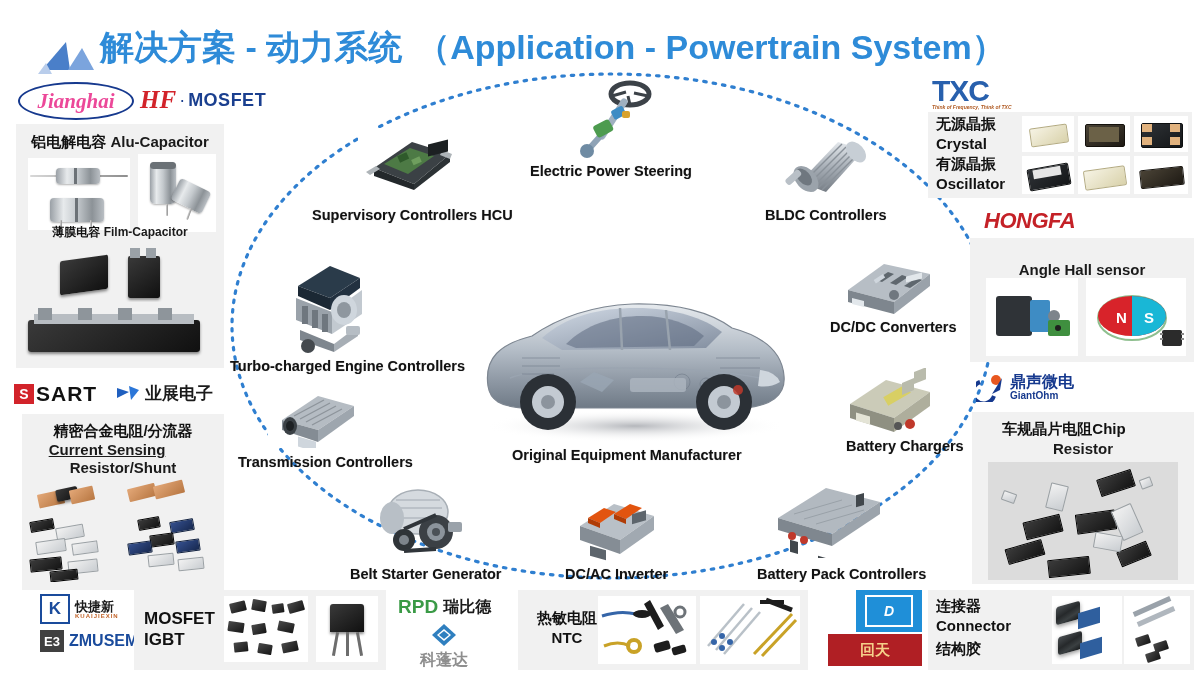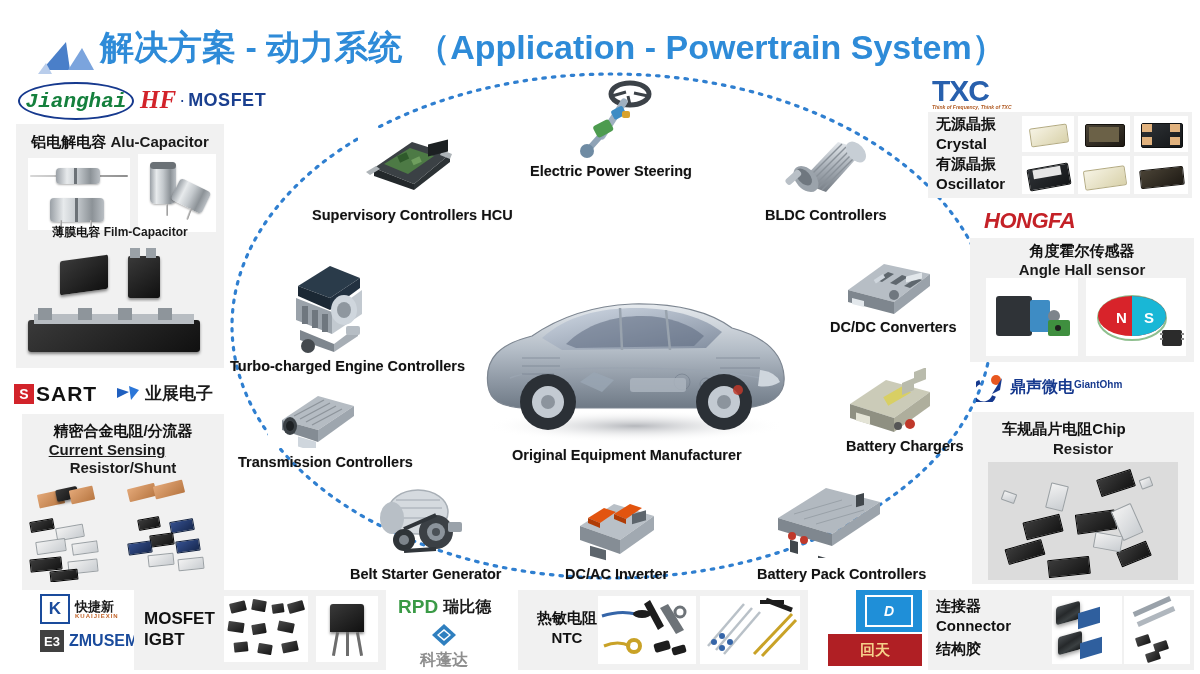--- a/index.html
+++ b/index.html
@@ -58,21 +58,21 @@
   .crystal{background:linear-gradient(150deg,#f6f3e4,#d9d2ab);border:1px solid #b3aa80;border-radius:2px;}
   .crystal.dk{background:linear-gradient(150deg,#4a4336,#1e1a14);border-color:#14110c;}
   .crystal.gy{background:linear-gradient(150deg,#2f3337,#141618);border-color:#0d0f10;}
   .sot{background:linear-gradient(145deg,#4b4b4b,#151515);border-radius:1px;}
   .wire{background:linear-gradient(90deg,#d8d8d8,#8e8e8e);border-radius:1px;}
 
   
   .brand{position:absolute;display:flex;align-items:center;white-space:nowrap;}
   .jianghai{
     border:2.5px solid #16398e;border-radius:50%;
-    color:#15803d;font-family:Liberation Mono, monospace;font-style:italic;font-weight:bold;
+    color:#ec4899;font-family:Liberation Serif, serif;font-style:italic;font-weight:bold;
     display:flex;align-items:center;justify-content:center;
   }
   .hongfa-hf{color:#d2232a;font-weight:bold;font-style:italic;font-family:"Liberation Serif",serif;}
   .hongfa-tx{color:#1a3f8f;font-weight:bold;letter-spacing:.5px;}
   .sart-sq{background:#d2232a;color:#fff;font-weight:bold;display:flex;align-items:center;justify-content:center;}
   .sart-tx{color:#111;font-weight:bold;letter-spacing:1px;}
   .yezhan-tx{color:#1a1a1a;font-weight:bold;}
   .txc-tx{color:#2860ad;font-weight:bold;letter-spacing:-1px;}
   .conntek-tx{color:#c42127;font-weight:bold;letter-spacing:-.5px;}
   .giantohm-cn{color:#16398e;font-weight:bold;}
@@ -477,23 +477,20 @@
     <div class="crystal" style="position:absolute;left:6px;top:12px;width:40px;height:18px;transform:rotate(-8deg);"></div>
   </div>
   <div class="ph white" style="left:1134px;top:156px;width:54px;height:38px;">
     <div class="crystal dk" style="position:absolute;left:6px;top:12px;width:42px;height:17px;transform:rotate(-6deg);"></div>
   </div>
 
   <div class="brand" style="left:984px;top:208px;">
     <span class="conntek-tx" style="font-size:22px;font-style:italic;">HONGFA</span>
   </div>
   <div class="panel" style="left:970px;top:238px;width:224px;height:124px;"></div>
-  <div class="lbl" style="left:970px;top:242px;width:224px;font-size:15px;">
-    <span class="lbl-cn">角度霍尔传感器</span>
-  </div>
   <div class="lbl" style="left:970px;top:261px;width:224px;font-size:15px;">Angle Hall sensor</div>
 
   <div class="ph white" style="left:986px;top:278px;width:92px;height:78px;">
     <svg viewBox="0 0 92 78" width="92" height="78">
       <rect x="10" y="18" width="36" height="40" rx="3" fill="#2f3337"></rect>
       <rect x="44" y="22" width="20" height="32" rx="2" fill="#3e8cc4"></rect>
       <circle cx="68" cy="38" r="6" fill="#7d848b"></circle>
       <rect x="62" y="42" width="22" height="16" rx="2" fill="#3f8f3f"></rect>
       <circle cx="72" cy="50" r="3" fill="#1e1e1e"></circle>
     </svg>
@@ -514,21 +511,21 @@
         </g>
     </svg>
   </div>
 
   <div class="brand" style="left:976px;top:372px;">
     <svg width="30" height="30" viewBox="0 0 30 30">
       <path d="M4 10 a11 11 0 1 0 14 14" fill="none" stroke="#16398e" stroke-width="4"></path>
       <circle cx="20" cy="8" r="5" fill="#e8571f"></circle>
       <path d="M16 22 L26 6 L24 18 Z" fill="#16398e"></path>
     </svg>
-    <span style="display:flex;flex-direction:row;margin-left:4px;">
+    <span style="display:flex;flex-direction:column;margin-left:4px;">
       <span class="giantohm-cn" style="font-size:16px;line-height:16px;">鼎声微电</span>
       <span class="giantohm-en">GiantOhm</span>
     </span>
   </div>
   <div class="panel" style="left:972px;top:412px;width:222px;height:172px;"></div>
   <div class="lbl" style="left:972px;top:420px;width:184px;font-size:15px;">
     <span class="lbl-cn">车规晶片电阻Chip</span>
   </div>
   <div class="lbl" style="left:972px;top:440px;width:222px;font-size:15px;">Resistor</div>
 

